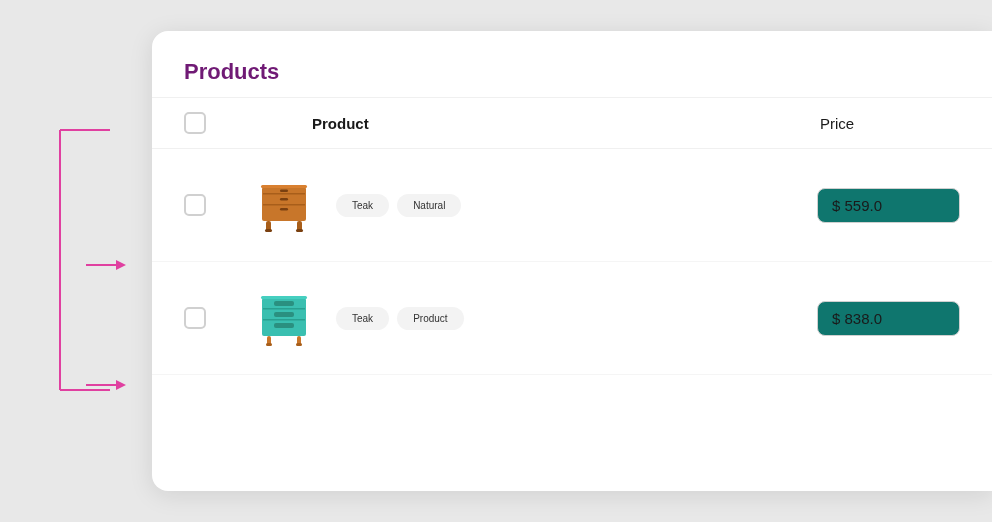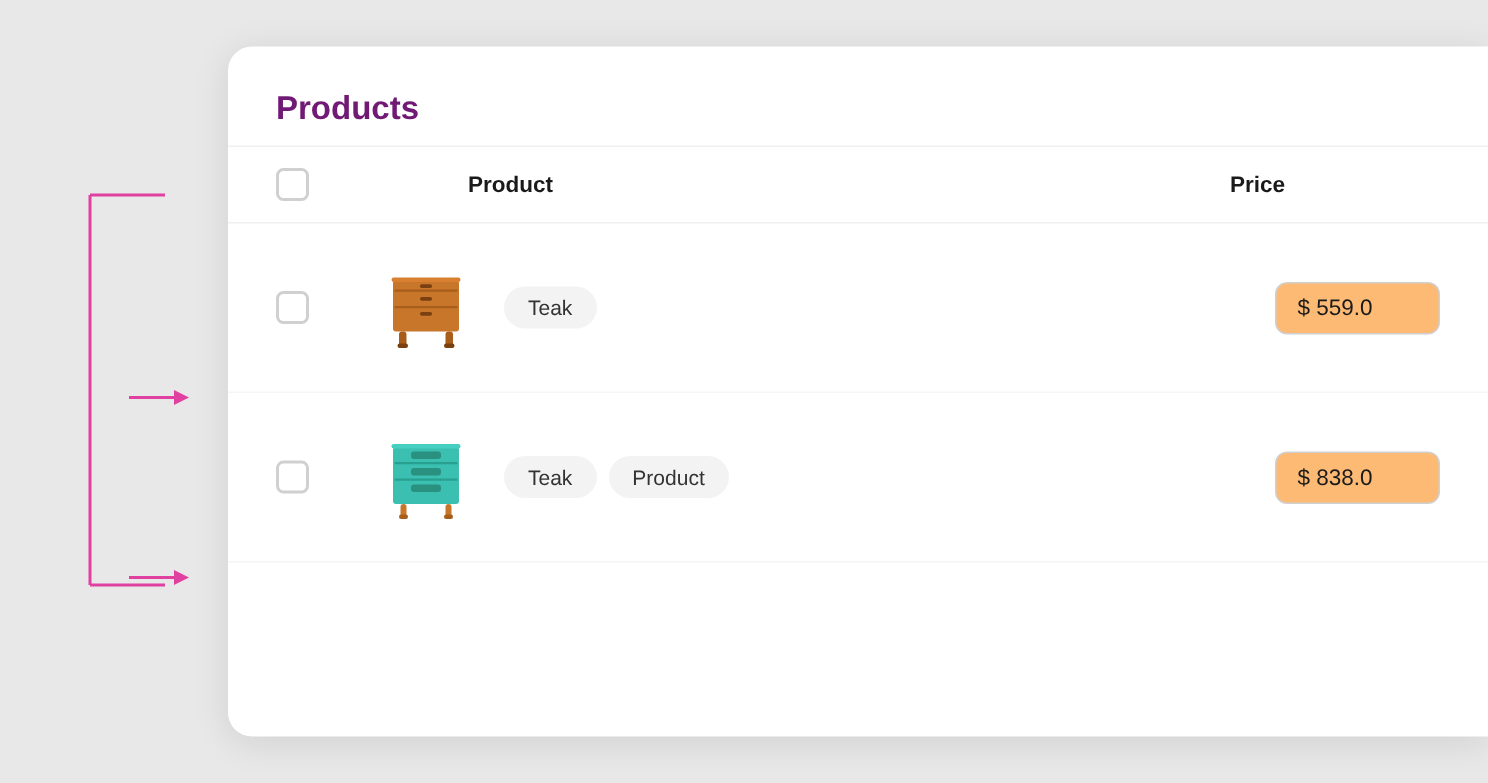--- a/index.html
+++ b/index.html
@@ -54,21 +54,21 @@
       flex: 1;
       font-size: 15px;
       font-weight: 600;
       color: #1a1a1a;
       padding-left: 80px;
     }
 
     .col-price {
       width: 140px;
       font-size: 15px;
-      font-weight: 700;
+      font-weight: 400;
       color: #1a1a1a;
       text-align: left;
     }
 
     .table-row {
       display: flex;
       align-items: center;
       padding: 20px 32px;
       border-bottom: 1px solid #f5f5f5;
       position: relative;
@@ -102,34 +102,34 @@
     .tags {
       display: flex;
       gap: 8px;
       flex: 1;
     }
 
     .tag {
       background: #f3f3f3;
       border-radius: 20px;
       padding: 6px 16px;
-      font-size: 14px;
+      font-size: 10px;
       color: #333;
       font-weight: 400;
     }
 
     .price-box {
-      width: 110px;
+      width: 143px;
       border: 1.5px solid #d0d0d0;
       border-radius: 8px;
       padding: 8px 14px;
       font-size: 15px;
       color: #1a1a1a;
       text-align: left;
-      background: #fdba74;
+      background: #0f766e;
     }
 
     
     .annotation {
       position: absolute;
       left: 0;
       top: 0;
       width: 160px;
       height: 460px;
       pointer-events: none;
@@ -195,20 +195,21 @@
 
         <rect x="14" y="48" width="5" height="10" rx="2" fill="#a85e1a"></rect>
         <rect x="45" y="48" width="5" height="10" rx="2" fill="#a85e1a"></rect>
 
         <rect x="13" y="56" width="7" height="3" rx="1.5" fill="#7a4010"></rect>
         <rect x="44" y="56" width="7" height="3" rx="1.5" fill="#7a4010"></rect>
       </svg>
     </div>
     <div class="tags">
       <span class="tag">Teak</span>
+      <span class="tag">Natural</span>
     </div>
     <div class="price-box">$ 559.0</div>
   </div>
 
   <div class="table-row">
     <div class="col-checkbox">
       <div class="checkbox"></div>
     </div>
     <div class="product-image">
 

